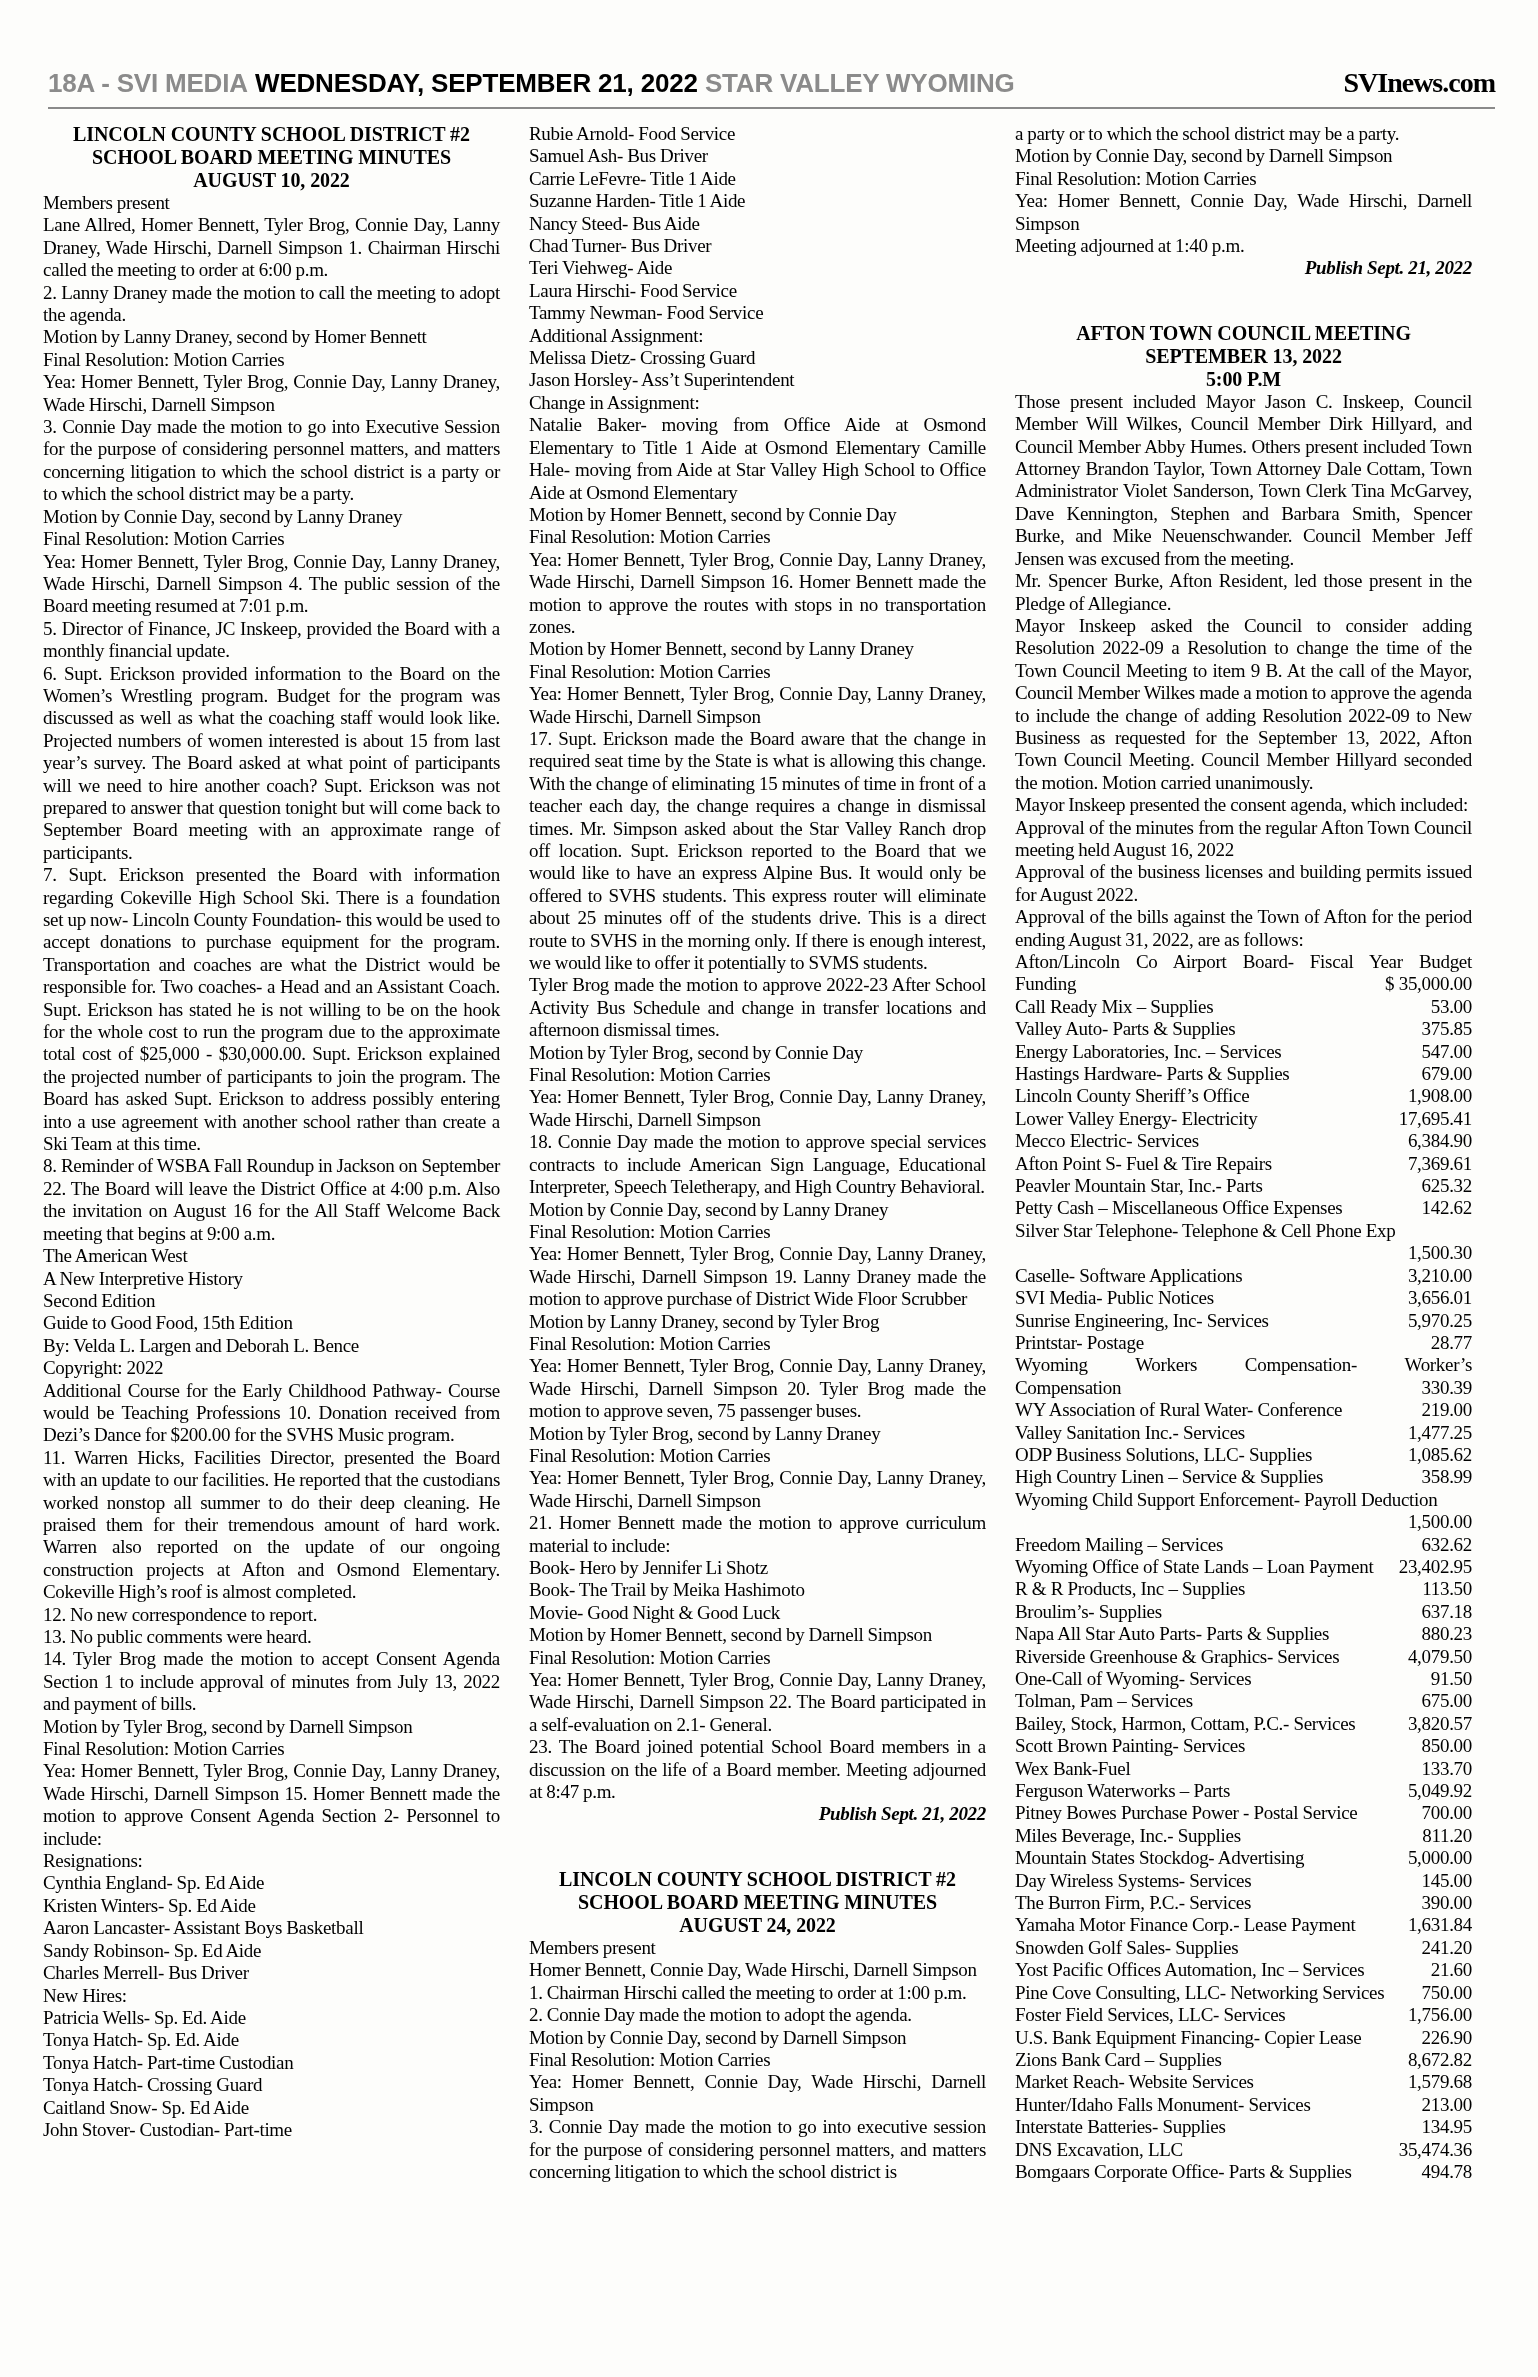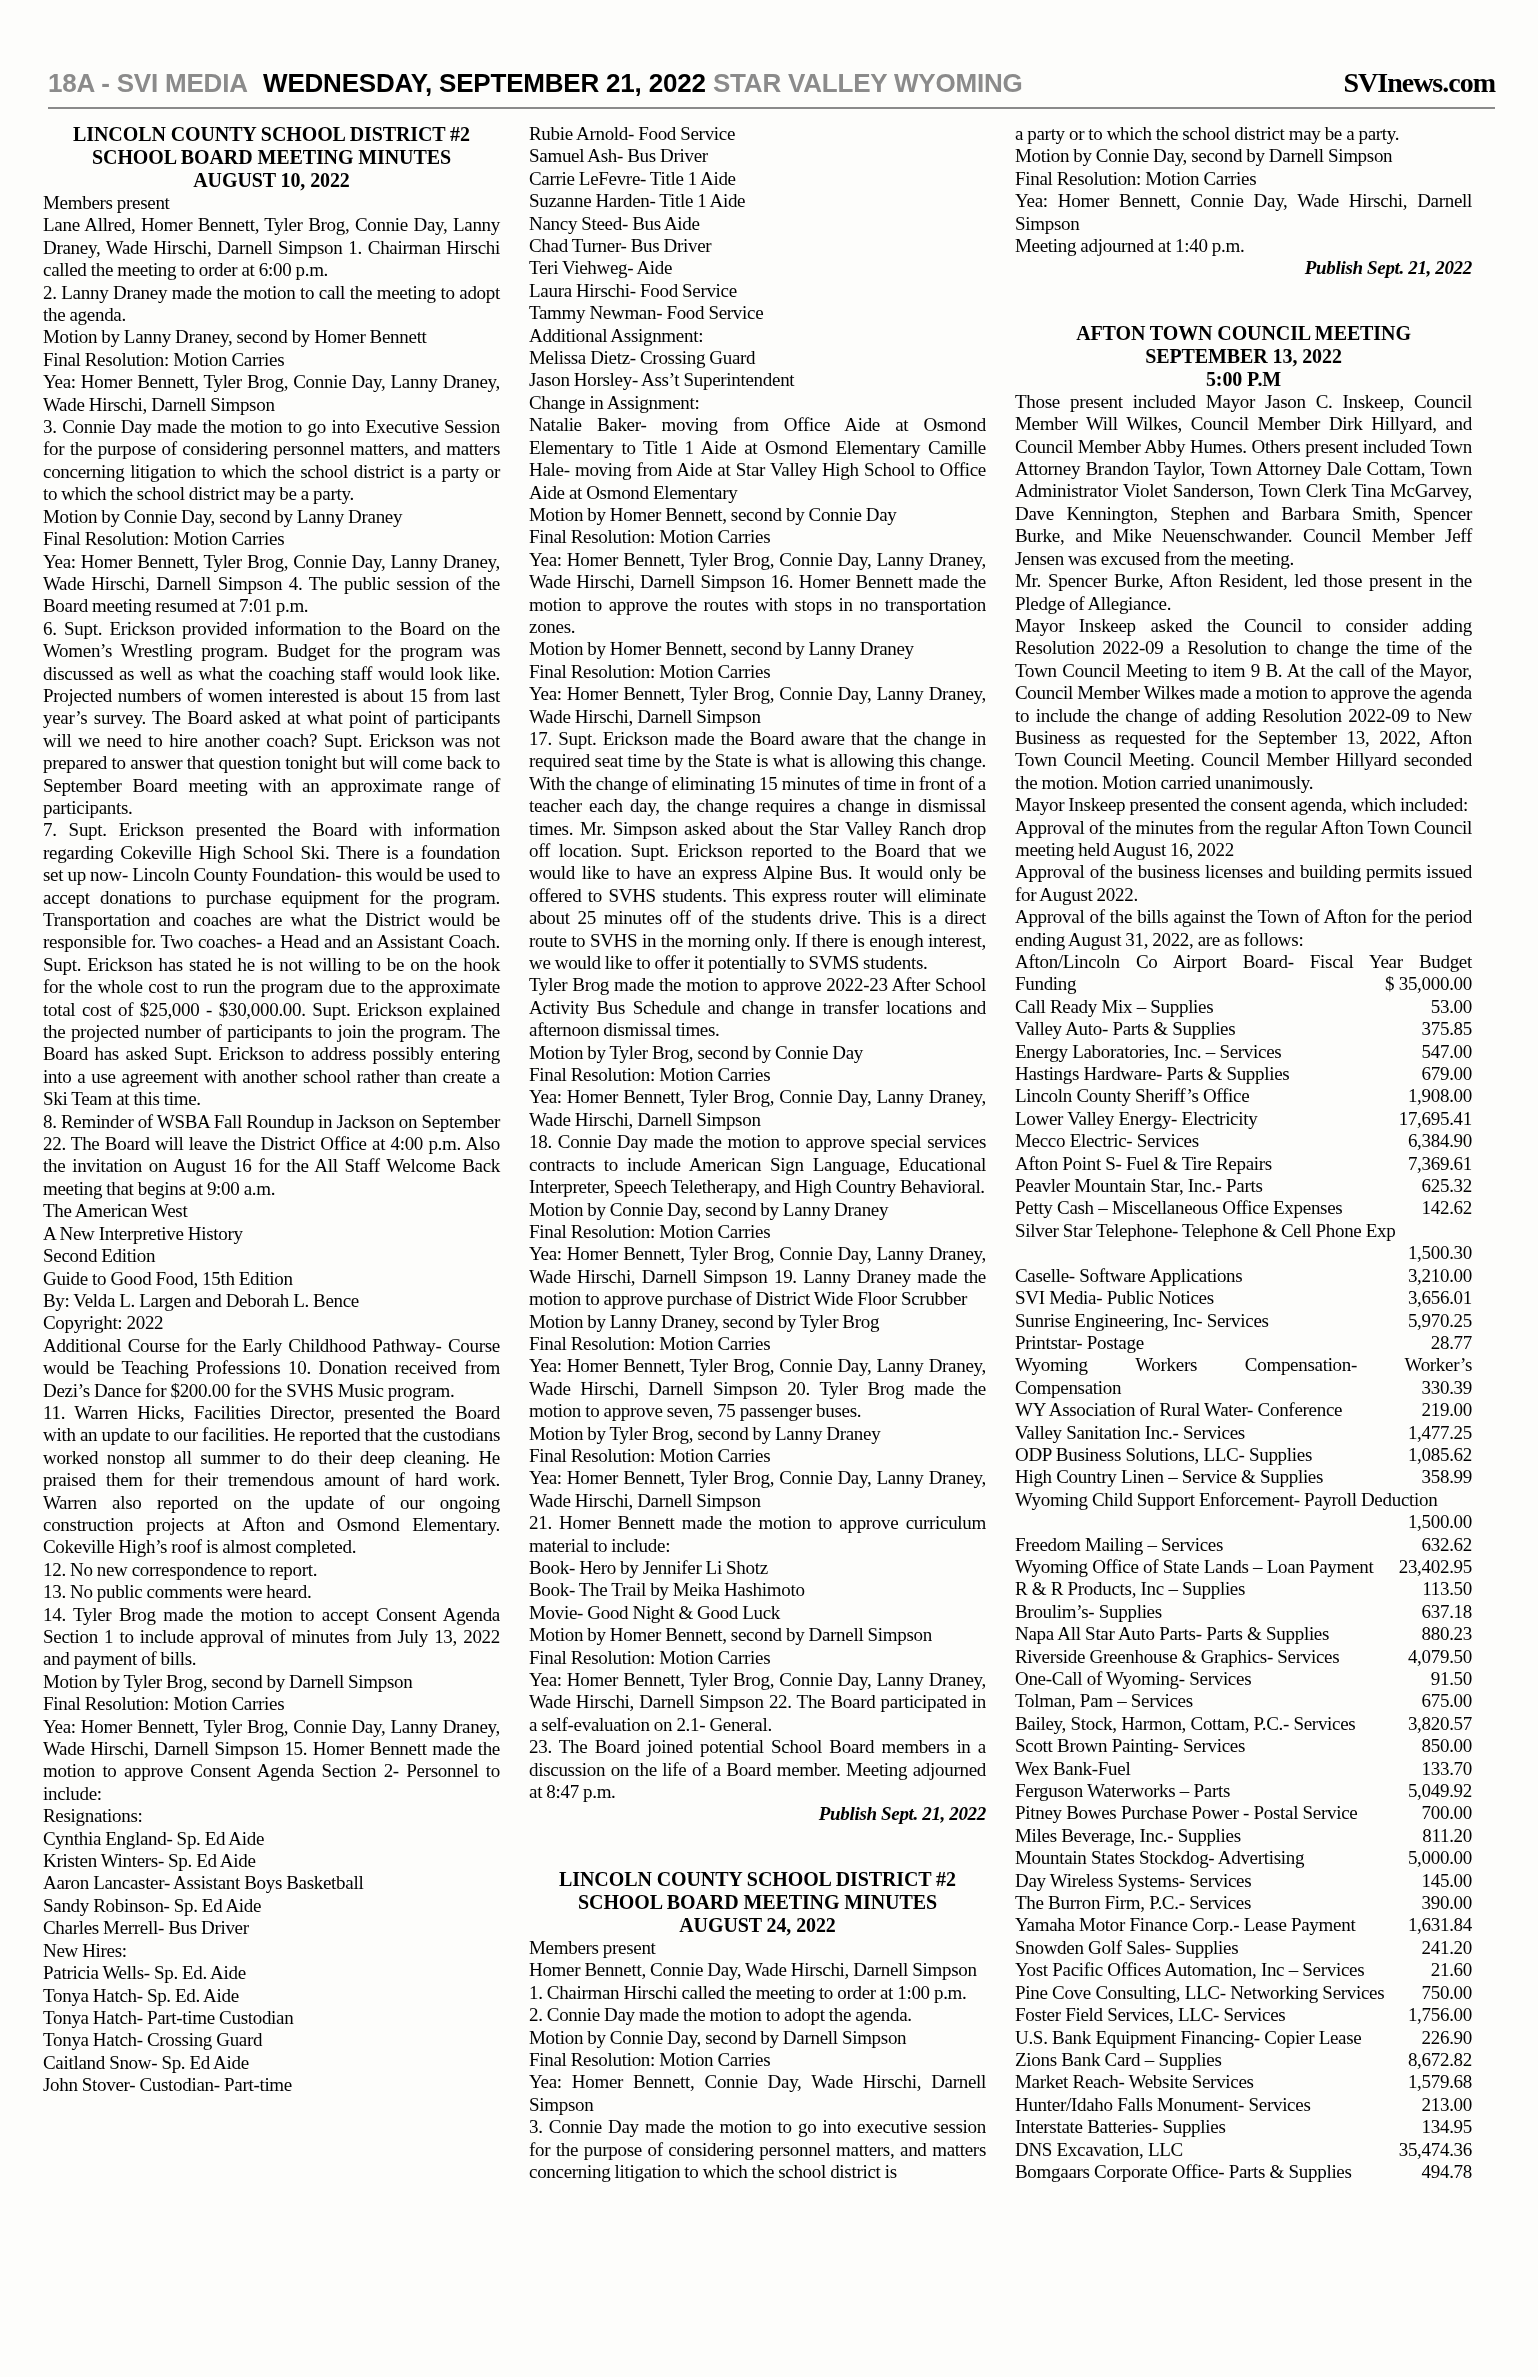--- a/index.html
+++ b/index.html
@@ -12,21 +12,21 @@
     position:relative;
     overflow:hidden;
   }
   .page-header{
     position:absolute;left:48px;right:43px;top:67px;
     display:flex;justify-content:space-between;align-items:baseline;
     font-family:"Liberation Sans","DejaVu Sans",sans-serif;
   }
   .header-left span{font-size:26px;font-weight:700;letter-spacing:-0.2px;}
   .hl-gray{color:#8b8b8b;}
-  .hl-dark{color:#000;margin-left:8px;}
+  .hl-dark{color:#000;}
   .header-left span{margin-right:4.2px;}
   .masthead{
     font-family:"Liberation Serif","DejaVu Serif",serif;
     font-weight:700;font-size:28px;letter-spacing:-1px;color:#000;
   }
   .rule{
     position:absolute;left:48px;right:43px;top:107px;height:2.1px;
     background:#8a8a8a;
   }
   .content{
@@ -72,20 +72,21 @@
       <p class="para">Members present</p>
       <p class="para">Lane Allred, Homer Bennett, Tyler Brog, Connie Day, Lanny Draney, Wade Hirschi, Darnell Simpson 1. Chairman Hirschi called the meeting to order at 6:00 p.m.</p>
       <p class="para">2. Lanny Draney made the motion to call the meeting to adopt the agenda.</p>
       <p class="para">Motion by Lanny Draney, second by Homer Bennett</p>
       <p class="para">Final Resolution: Motion Carries</p>
       <p class="para">Yea: Homer Bennett, Tyler Brog, Connie Day, Lanny Draney, Wade Hirschi, Darnell Simpson</p>
       <p class="para">3. Connie Day made the motion to go into Executive Session for the purpose of considering personnel  matters, and matters concerning litigation to which the school district is a party or to which the school  district may be a party.</p>
       <p class="para">Motion by Connie Day, second by Lanny Draney</p>
       <p class="para">Final Resolution: Motion Carries</p>
       <p class="para">Yea: Homer Bennett, Tyler Brog, Connie Day, Lanny Draney, Wade Hirschi, Darnell Simpson 4. The public session of the Board meeting resumed at 7:01 p.m.</p>
+      <p class="para">5. Director of Finance, JC Inskeep, provided the Board with a monthly financial update.</p>
       <p class="para">6. Supt. Erickson provided information to the Board on the Women’s Wrestling program. Budget for the  program was discussed as well as what the coaching staff would look like. Projected numbers of women interested is about 15 from last year’s survey. The Board asked at what point of participants will  we need to hire another coach? Supt. Erickson was not prepared to answer that question tonight but  will come back to September Board meeting with an approximate range of participants.</p>
       <p class="para">7. Supt. Erickson presented the Board with information regarding Cokeville High School Ski. There is a  foundation set up now- Lincoln County Foundation- this would be used to accept donations to purchase  equipment for the program. Transportation and coaches are what the District would be responsible for.  Two coaches- a Head and an Assistant Coach. Supt. Erickson has stated he is not willing to be on the  hook for the whole cost to run the program due to the approximate total cost of $25,000 - $30,000.00.  Supt. Erickson explained the projected number of participants to join the program. The Board has  asked Supt. Erickson to address possibly entering into a use agreement with another school rather than  create a Ski Team at this time.</p>
       <p class="para">8. Reminder of WSBA Fall Roundup in Jackson on September 22. The Board will leave the District Office  at 4:00 p.m. Also the invitation on August 16 for the All Staff Welcome Back meeting that begins at 9:00  a.m.</p>
       <p class="para">The American West</p>
       <p class="para">A New Interpretive History</p>
       <p class="para">Second Edition</p>
       <p class="para">Guide to Good Food, 15th Edition</p>
       <p class="para">By: Velda L. Largen and Deborah L. Bence</p>
       <p class="para">Copyright: 2022</p>
       <p class="para">Additional Course for the Early Childhood Pathway- Course would be Teaching Professions 10. Donation received from Dezi’s Dance for $200.00 for the SVHS Music program.</p>

